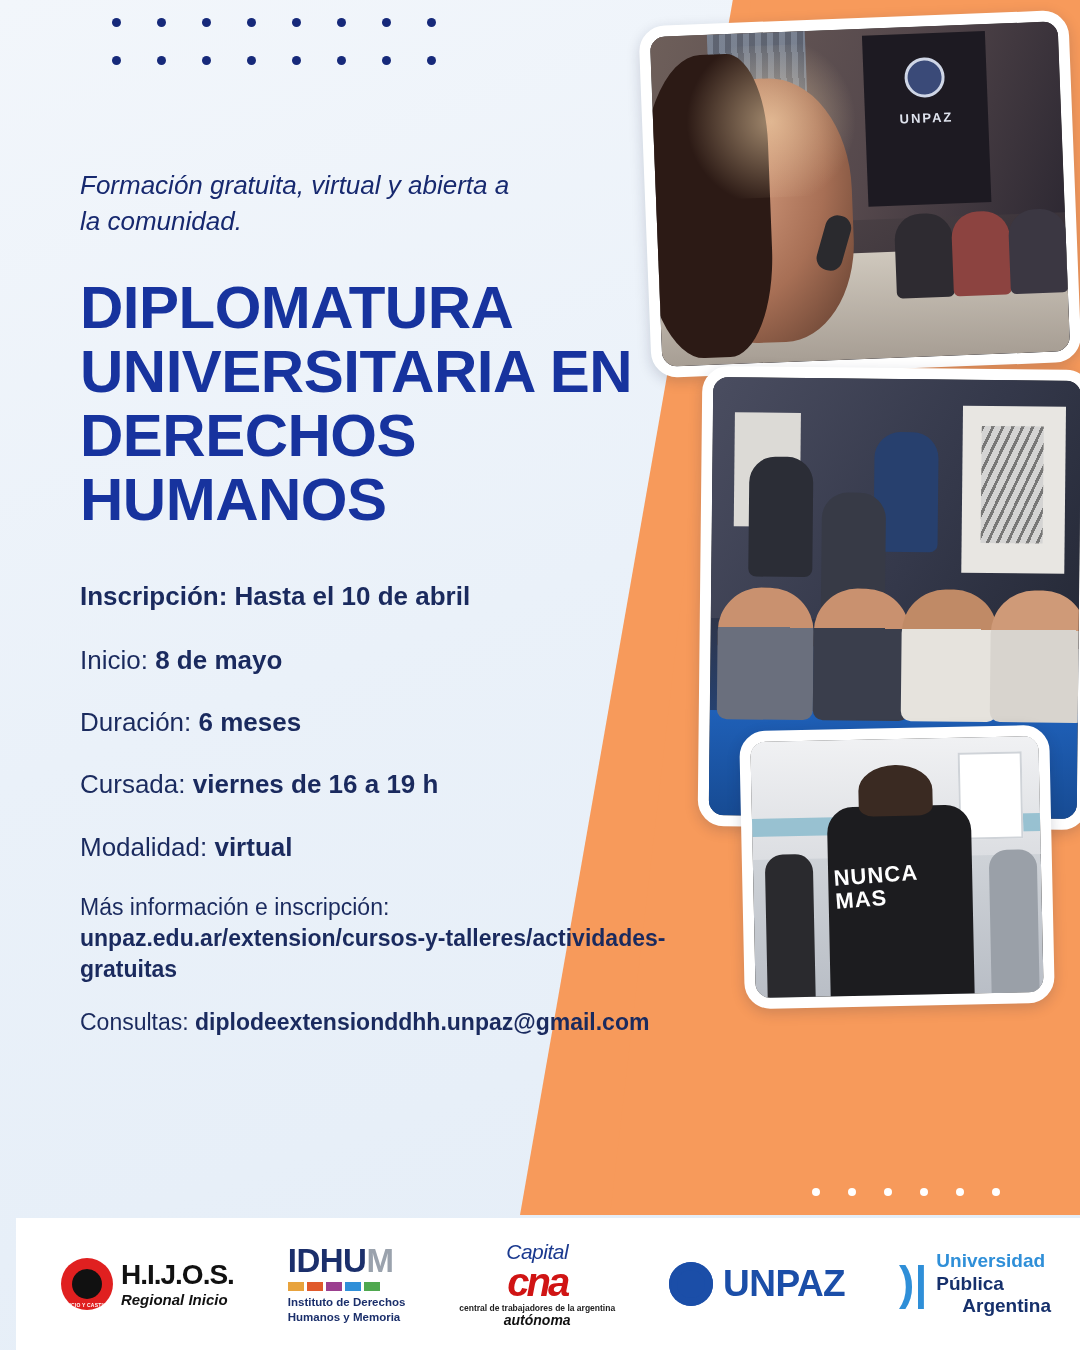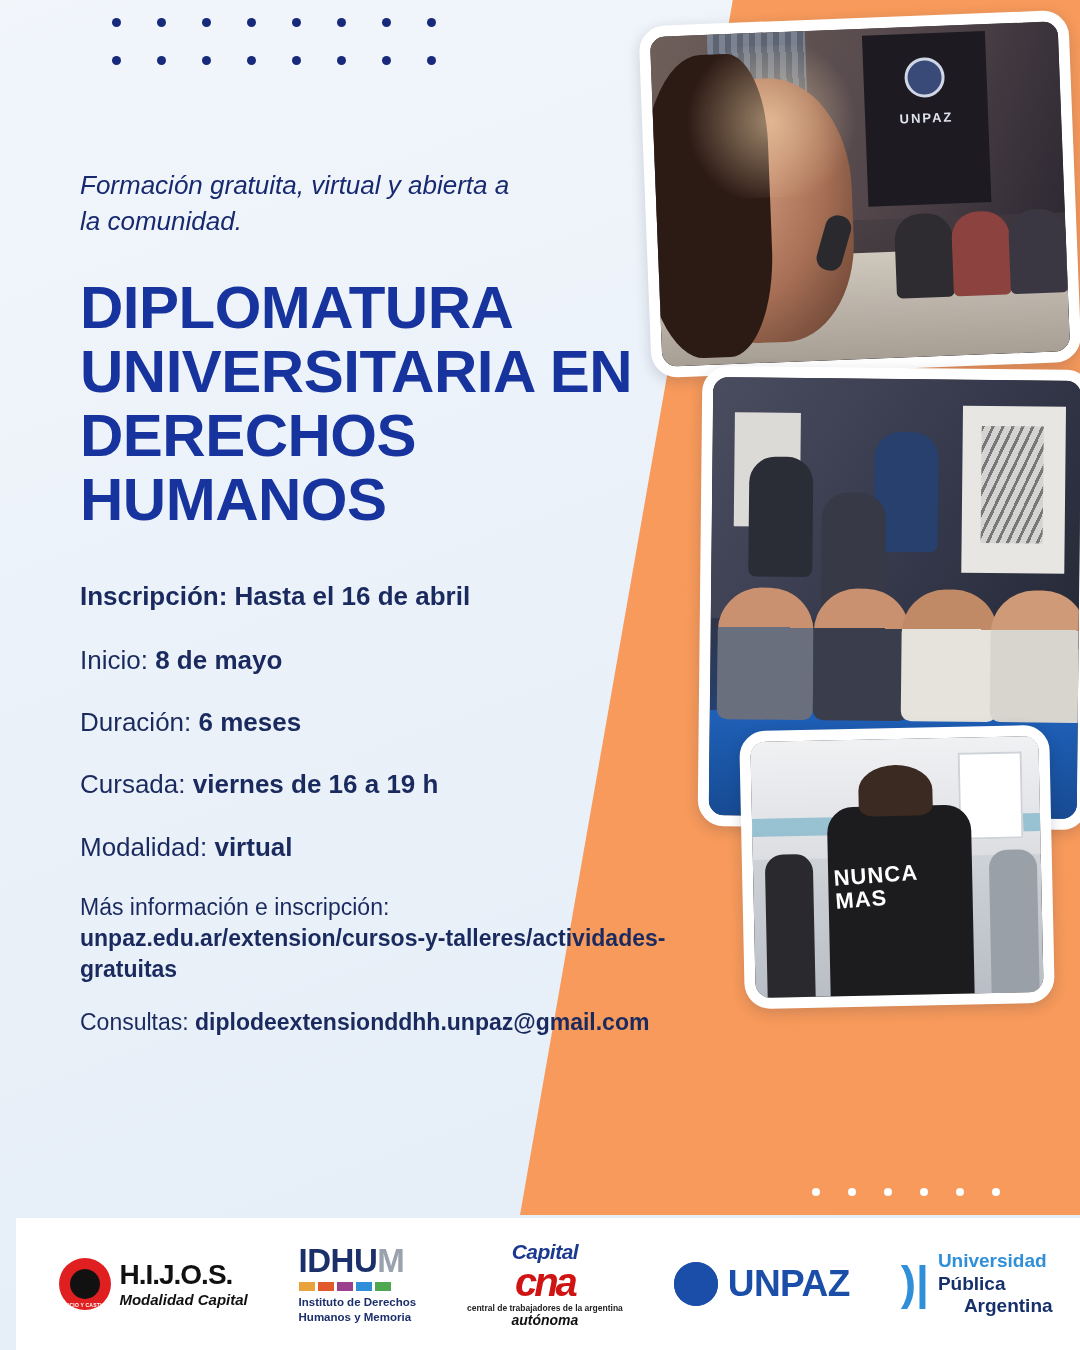--- a/index.html
+++ b/index.html
@@ -250,21 +250,21 @@
   .idhum .word .i { color: #1b2f6b; }
   .idhum .word .h { color: #1b2f6b; }
   .idhum .word .u { color: #1b2f6b; }
   .idhum .word .m { color: #9aa2ad; }
   .idhum .bars { display: flex; gap: 3px; margin: 5px 0 4px; }
   .idhum .bars b { display: block; width: 16px; height: 9px; }
   .idhum .sub { font-size: 11.5px; color: #1b2f6b; line-height: 1.25; font-weight: 600; }
 
   
   .cta { flex-direction: column; align-items: center; line-height: 1; }
-  .cta .cap { font-size: 21px; font-style: italic; font-weight: 700; color: #1b3a8f; letter-spacing: -0.5px; }
+  .cta .cap { font-size: 21px; font-style: italic; font-weight: 400; color: #1b3a8f; letter-spacing: -0.5px; }
   .cta .cna { font-size: 40px; font-weight: 800; font-style: italic; color: #d01414; letter-spacing: -3px; }
   .cta .small { font-size: 8.5px; color: #222; font-weight: 700; margin-top: 2px; }
   .cta .auto { font-size: 14px; font-weight: 800; color: #111; font-style: italic; }
 
   
   .unpaz { gap: 10px; }
   .unpaz .sun {
     width: 44px; height: 44px; border-radius: 50%;
     background: radial-gradient(circle, #ffffff 38%, #1b4ea8 40%);
     position: relative;
@@ -376,21 +376,21 @@
   </div>
 
   <div class="content">
     <div class="tagline">Formación gratuita, virtual y abierta a la comunidad.</div>
 
     <h1 class="title">DIPLOMATURA UNIVERSITARIA EN DERECHOS HUMANOS</h1>
 
     <div class="info-block">
 
       <div class="info-line strong tight">
-        <span>Inscripción: Hasta el 16 de abril</span>
+        <span>Inscripción: Hasta el 10 de abril</span>
       </div>
 
       <div class="info-line">
         <span class="lbl">Inicio: </span><span class="val">8 de mayo</span>
       </div>
 
       <div class="info-line">
         <span class="lbl">Duración: </span><span class="val">6 meses</span>
       </div>
 
@@ -415,21 +415,21 @@
 
   <div class="footer">
 
     <div class="logo hijos">
       <div class="badge">
         <div class="face"></div>
         <div class="txt">JUICIO Y CASTIGO</div>
       </div>
       <div class="words">
         <div class="w1">H.I.J.O.S.</div>
-        <div class="w2">Modalidad Capital</div>
+        <div class="w2">Regional Inicio</div>
       </div>
     </div>
 
     <div class="logo idhum">
       <div class="word">
         <span class="i">ID</span><span class="h">H</span><span class="u">U</span><span class="m">M</span>
       </div>
       <div class="bars">
         <b style="background:#e8a33d"></b>
           <b style="background:#e05a2b"></b>

